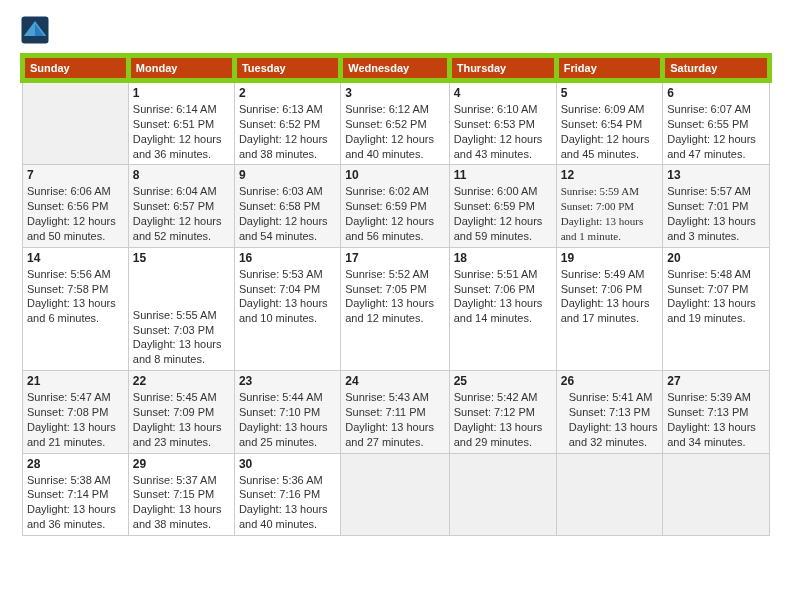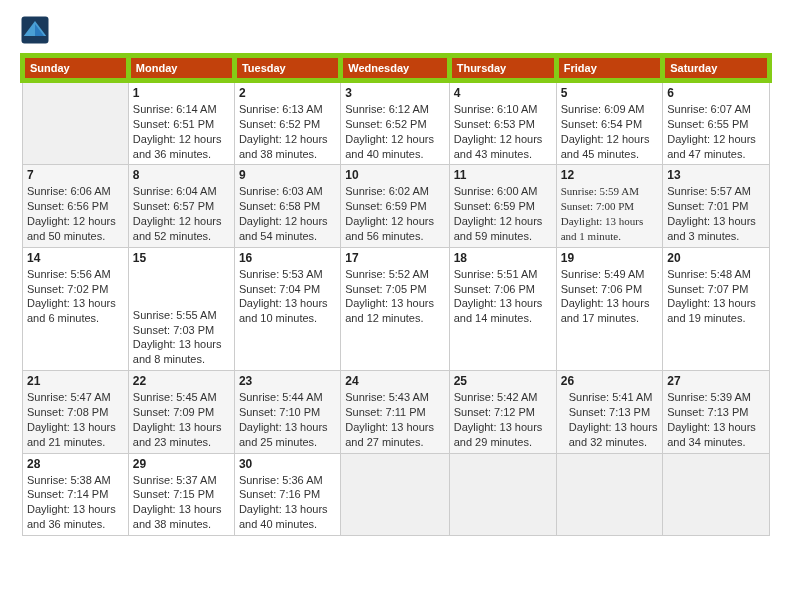--- a/index.html
+++ b/index.html
@@ -217,21 +217,21 @@
             <div class="day-info" style="white-space: pre-line;">Sunrise: 5:57 AM
 Sunset: 7:01 PM
 Daylight: 13 hours
 and 3 minutes.</div>
           </td>
         </tr>
         <tr>
           <td>
             <div class="day-num">14</div>
             <div class="day-info" style="white-space: pre-line;">Sunrise: 5:56 AM
-Sunset: 7:02 PM
+Sunset: 7:58 PM
 Daylight: 13 hours
 and 6 minutes.</div>
           </td>
           <td>
             <div class="day-num">15</div>
             <div class="day-info" style="white-space: pre-line; margin-top: 43px;">Sunrise: 5:55 AM
 Sunset: 7:03 PM
 Daylight: 13 hours
 and 8 minutes.</div>
           </td>

